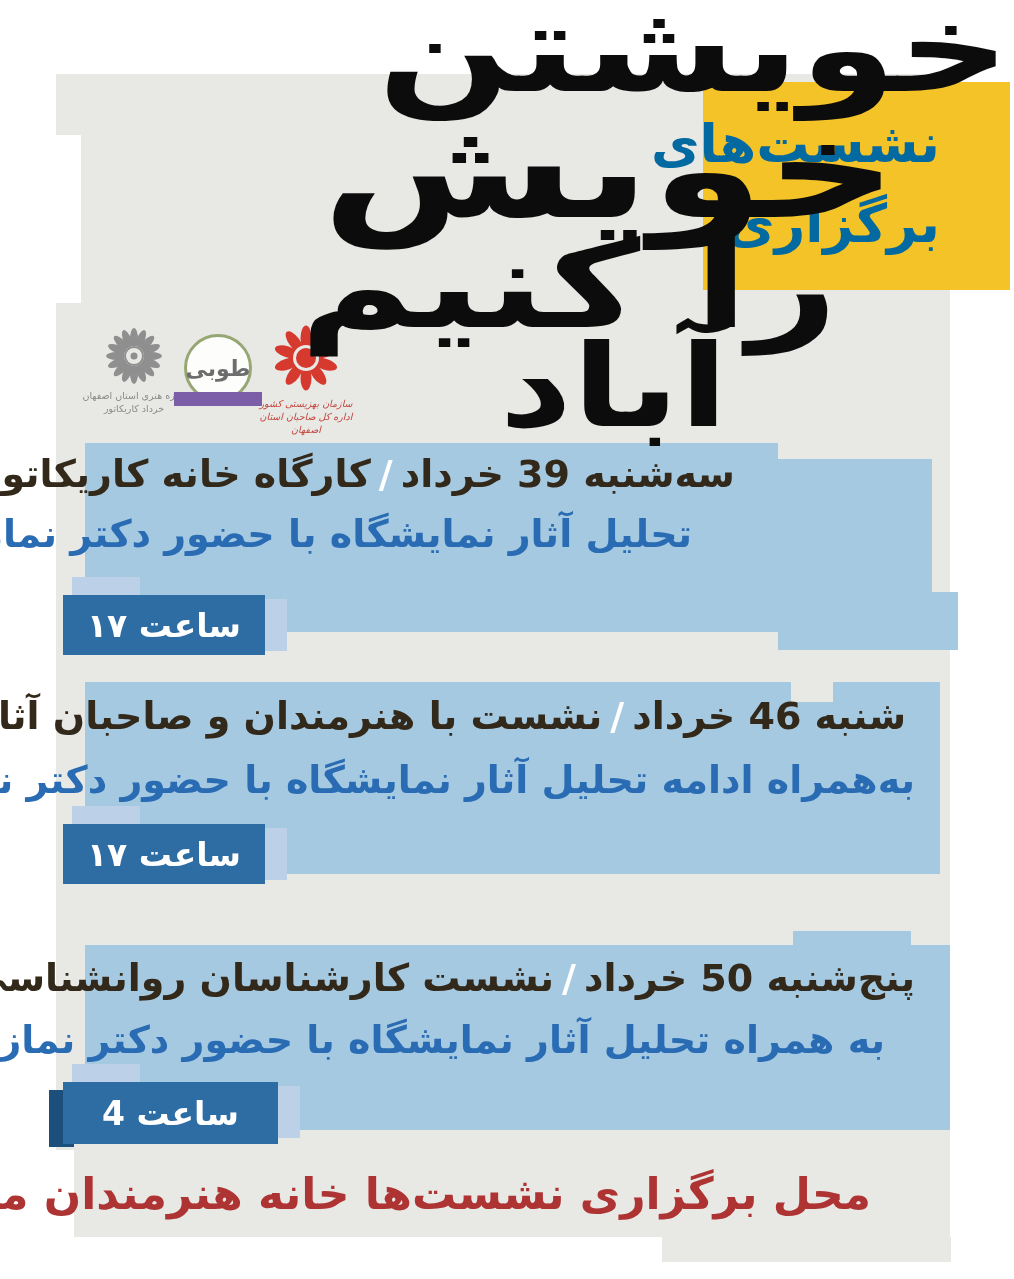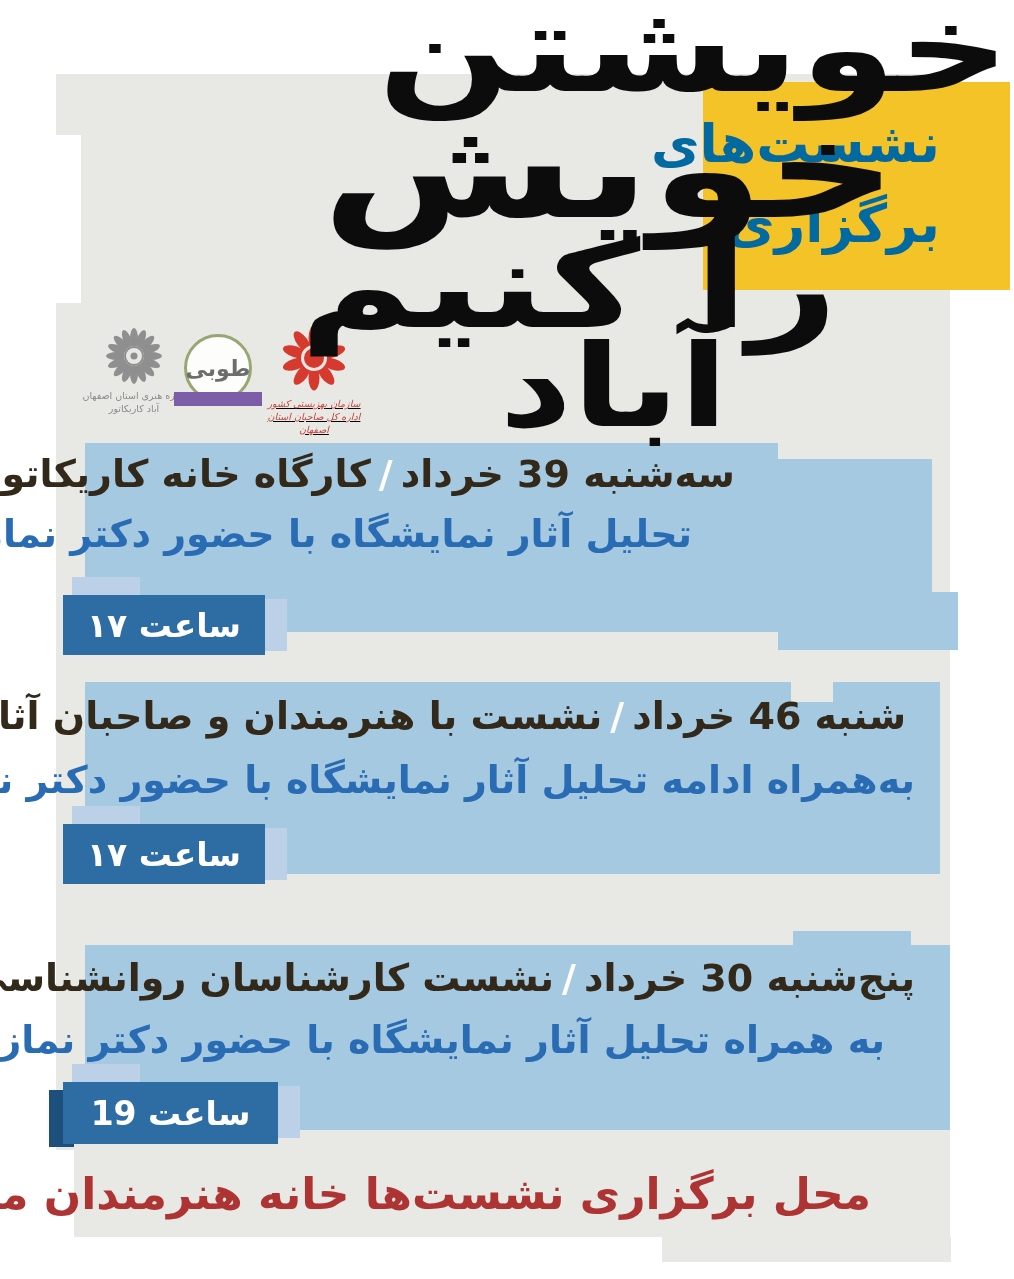--- a/index.html
+++ b/index.html
@@ -21,21 +21,21 @@
   .title-line{z-index:5;color:#0c0c0c;font-weight:bold;white-space:nowrap;direction:rtl;
     line-height:1;transform-origin:100% 40%;}
   .tl1{right:4px;top:-12px;font-size:122px;transform:scaleX(1.28);}
   .tl2{right:116px;top:102px;font-size:136px;transform:scaleX(1.35);}
   .tl3{right:176px;top:226px;font-size:120px;transform:scaleX(1.30);}
   .tl4{right:286px;top:330px;font-size:114px;transform:scaleX(1.25);}
   
   .logo{z-index:3;text-align:center;}
   .logo-howzeh{left:80px;top:326px;width:108px;}
   .logo-tooba{left:176px;top:334px;width:84px;height:92px;}
-  .logo-behzisti{left:254px;top:322px;width:120px;text-decoration:underline;}
+  .logo-behzisti{left:246px;top:322px;width:120px;}
   .logo-caption{font-size:9.5px;line-height:1.35;color:#8a8a8a;direction:rtl;}
   .logo-caption.red{color:#c2443c;font-style:italic;}
   .tooba-circle{position:absolute;left:8px;top:0;width:62px;height:62px;border-radius:50%;
     background:#fdfdfb;border:3px solid #96a774;display:flex;align-items:center;justify-content:center;}
   .tooba-mark{font-size:22px;font-weight:bold;color:#6d6d6d;direction:rtl;}
   .tooba-band{position:absolute;left:-2px;top:58px;width:88px;height:14px;background:#7b5ea7;}
   
   .card-rect{background:#a6c9e2;}
   .patch-light{background:#bcd1e7;}
   .notch-gray{background:#e8e8e5;}
@@ -117,21 +117,21 @@
         <ellipse rx="4" ry="11" cy="-17" transform="rotate(292.5)"></ellipse>
         <ellipse rx="4" ry="11" cy="-17" transform="rotate(315)"></ellipse>
         <ellipse rx="4" ry="11" cy="-17" transform="rotate(337.5)"></ellipse>
       </g>
       <circle r="10" fill="#e8e8e5"></circle>
       <circle r="9" fill="none" stroke="#8f8f8f" stroke-width="2"></circle>
       <circle r="3.5" fill="#8f8f8f"></circle>
     </svg>
     <div class="logo-caption">
       <div>حوزه هنری استان اصفهان</div>
-      <div>آباد کاریکاتور</div>
+      <div>خرداد کاریکاتور</div>
     </div>
   </div>
 
   <div class="abs logo logo-tooba">
     <div class="tooba-circle">
       <span class="tooba-mark">طوبی</span>
     </div>
     <div class="tooba-band"></div>
   </div>
 
@@ -175,23 +175,23 @@
     <span class="date-part">شنبه 46 خرداد</span><span class="sep-part">/</span><span class="title-part">نشست با هنرمندان و صاحبان آثار</span>
   </div>
   <div class="abs card-line subtitle c2-l2">به‌همراه ادامه تحلیل آثار نمایشگاه با حضور دکتر نمازی</div>
   <div class="abs patch-light tab2-pa"></div>
   <div class="abs patch-light tab2-pb"></div>
   <div class="abs time-tab tab2">ساعت ۱۷</div>
 
   <div class="abs card-rect c3-main"></div>
   <div class="abs card-rect c3-pt"></div>
   <div class="abs card-line c3-l1">
-    <span class="date-part">پنج‌شنبه 30 خرداد</span><span class="sep-part">/</span><span class="title-part">نشست کارشناسان روانشناسی</span>
+    <span class="date-part">پنج‌شنبه 50 خرداد</span><span class="sep-part">/</span><span class="title-part">نشست کارشناسان روانشناسی</span>
   </div>
   <div class="abs card-line subtitle c3-l2">به همراه تحلیل آثار نمایشگاه با حضور دکتر نمازی</div>
   <div class="abs tab3-dark"></div>
   <div class="abs patch-light tab3-pa"></div>
   <div class="abs patch-light tab3-pb"></div>
-  <div class="abs time-tab tab3">ساعت 19</div>
+  <div class="abs time-tab tab3">ساعت 4</div>
 
   <div class="abs footer-line">محل برگزاری نشست‌ها خانه هنرمندان می‌باشد</div>
 
 </div>
 
 </body></html>

